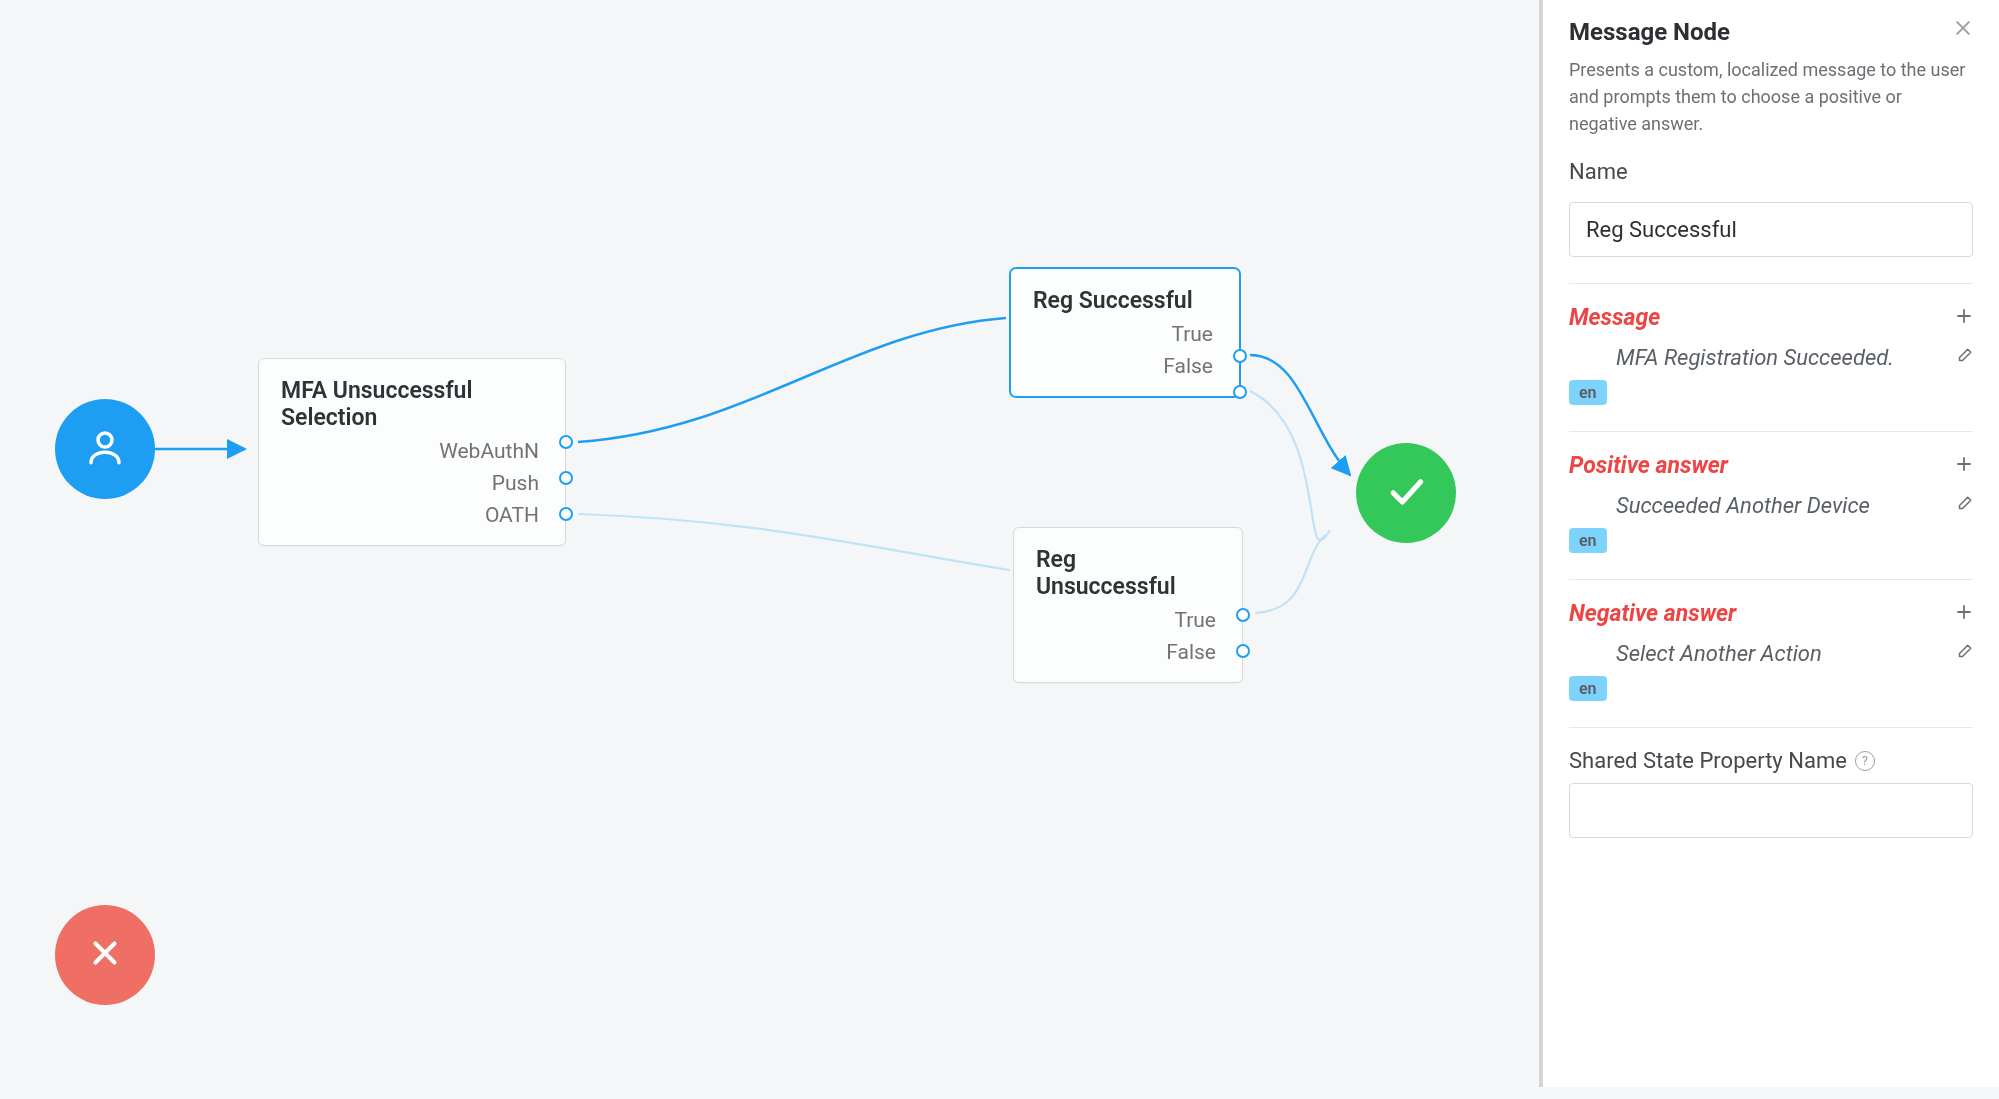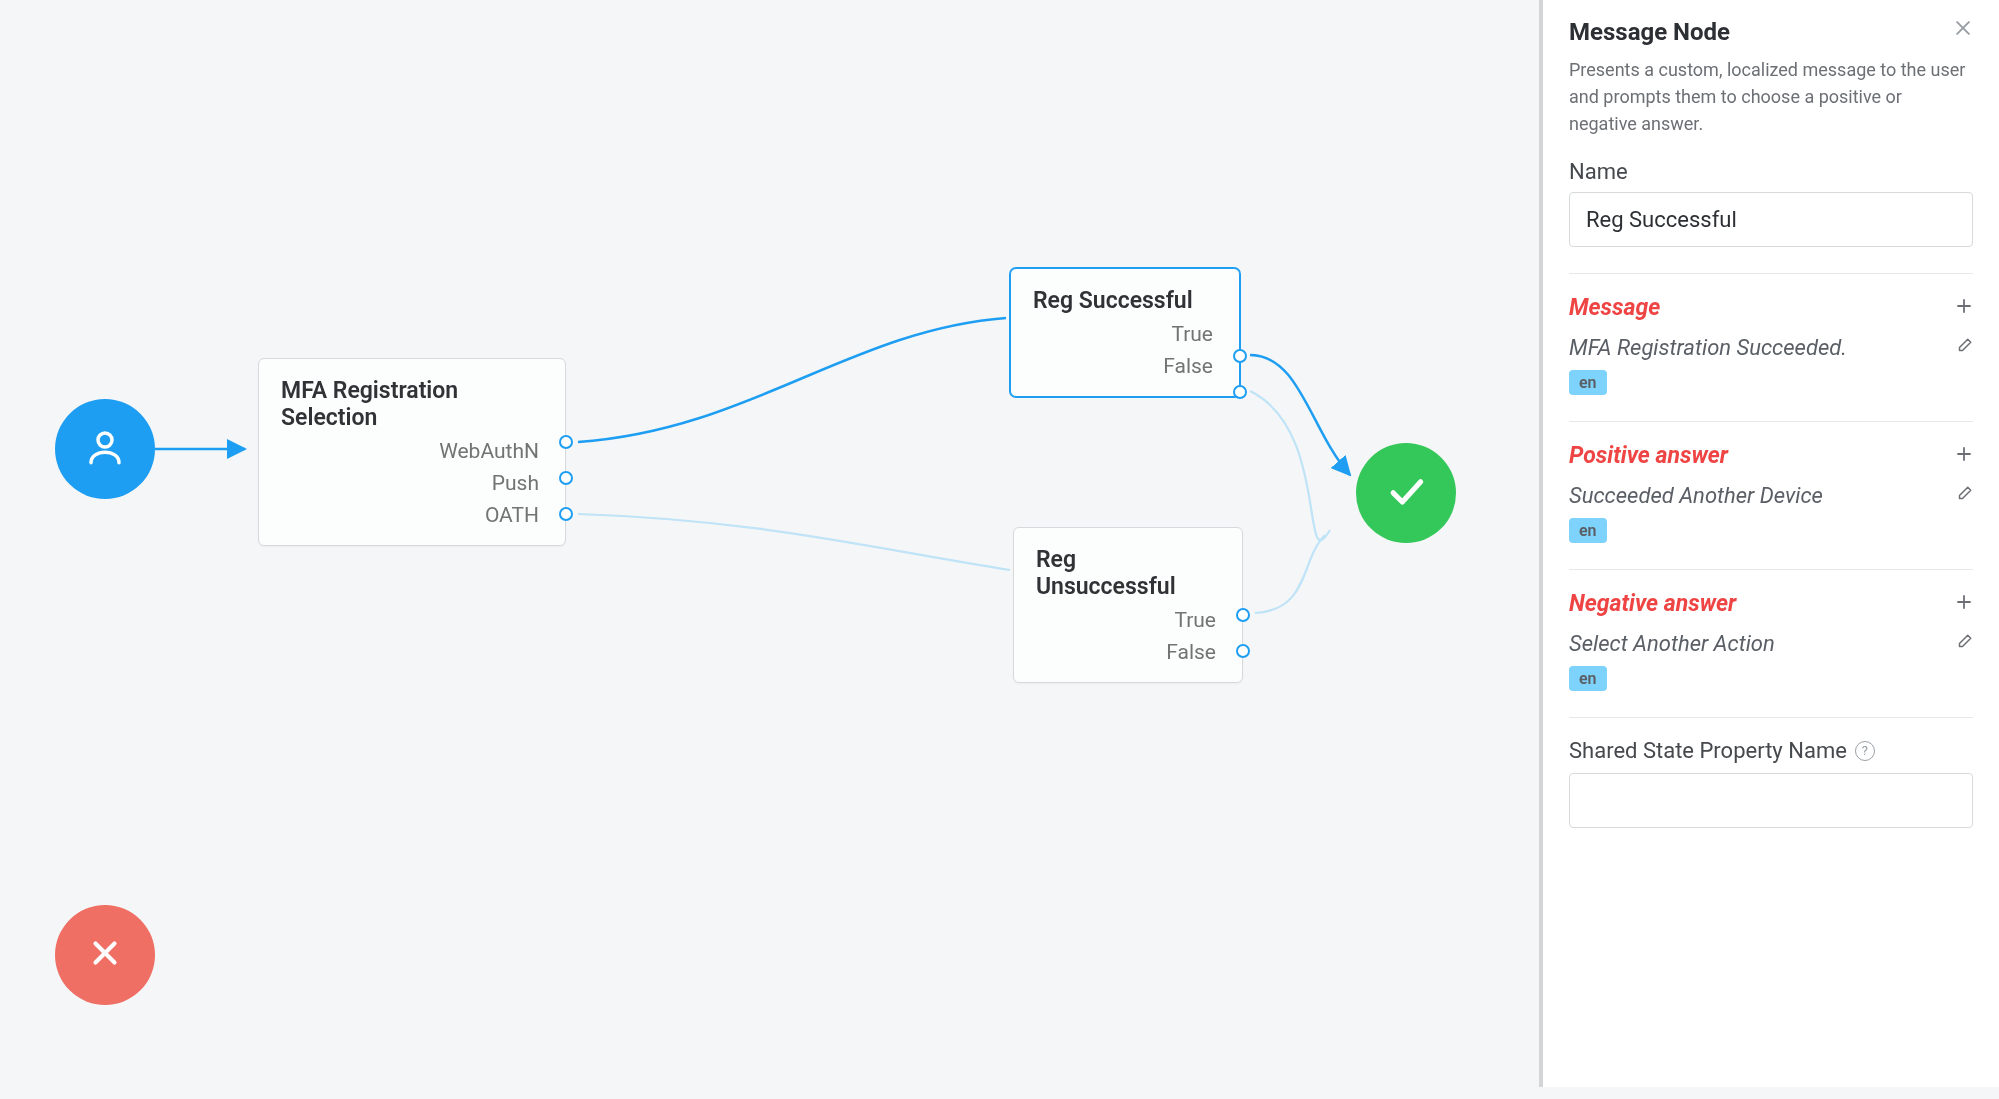--- a/index.html
+++ b/index.html
@@ -108,21 +108,21 @@
   }
   .sp-desc {
     font-size: 18px;
     line-height: 1.5;
     color: #6c7075;
     margin-bottom: 22px;
   }
   .sp-label {
     font-size: 22px;
     color: #45484c;
-    margin-bottom: 8px;
+    margin-bottom: 18px;
   }
   .sp-input {
     width: 100%;
     font-size: 22px;
     padding: 14px 16px;
     border: 1px solid #d7dadc;
     border-radius: 4px;
     color: #2c2f33;
     font-family: inherit;
   }
@@ -149,20 +149,21 @@
     cursor: pointer;
     color: #6c7075;
     font-size: 22px;
     line-height: 1;
   }
   .sp-value-row {
     display: flex;
     align-items: center;
     justify-content: space-between;
     margin-bottom: 8px;
+    margin-left: 47px;
   }
   .sp-value-text {
     font-style: italic;
     font-size: 22px;
     color: #5a5f66;
   }
   .sp-pencil {
     cursor: pointer;
     color: #6c7075;
   }
@@ -231,21 +232,21 @@
   <div class="circle-node circle-blue" style="left:55px; top:399px;">
     <span>
       <svg width="42" height="42" viewBox="0 0 24 24" fill="none" stroke="#fff" stroke-width="2" stroke-linecap="round" stroke-linejoin="round">
         <circle cx="12" cy="8" r="4"></circle>
         <path d="M4 21c0-4 4-6 8-6s8 2 8 6"></path>
       </svg>
     </span>
   </div>
 
   <div class="node-box" style="left:258px; top:358px; width:308px;">
-    <div class="node-title">MFA Registration Selection</div>
+    <div class="node-title">MFA Unsuccessful Selection</div>
     <div class="node-outcomes">
       <div class="node-outcome">WebAuthN</div>
       <div class="node-outcome">Push</div>
       <div class="node-outcome">OATH</div>
     </div>
     <span class="port" style="right:-8px; top:76px;"></span>
     <span class="port" style="right:-8px; top:112px;"></span>
     <span class="port" style="right:-8px; top:148px;"></span>
   </div>
 

